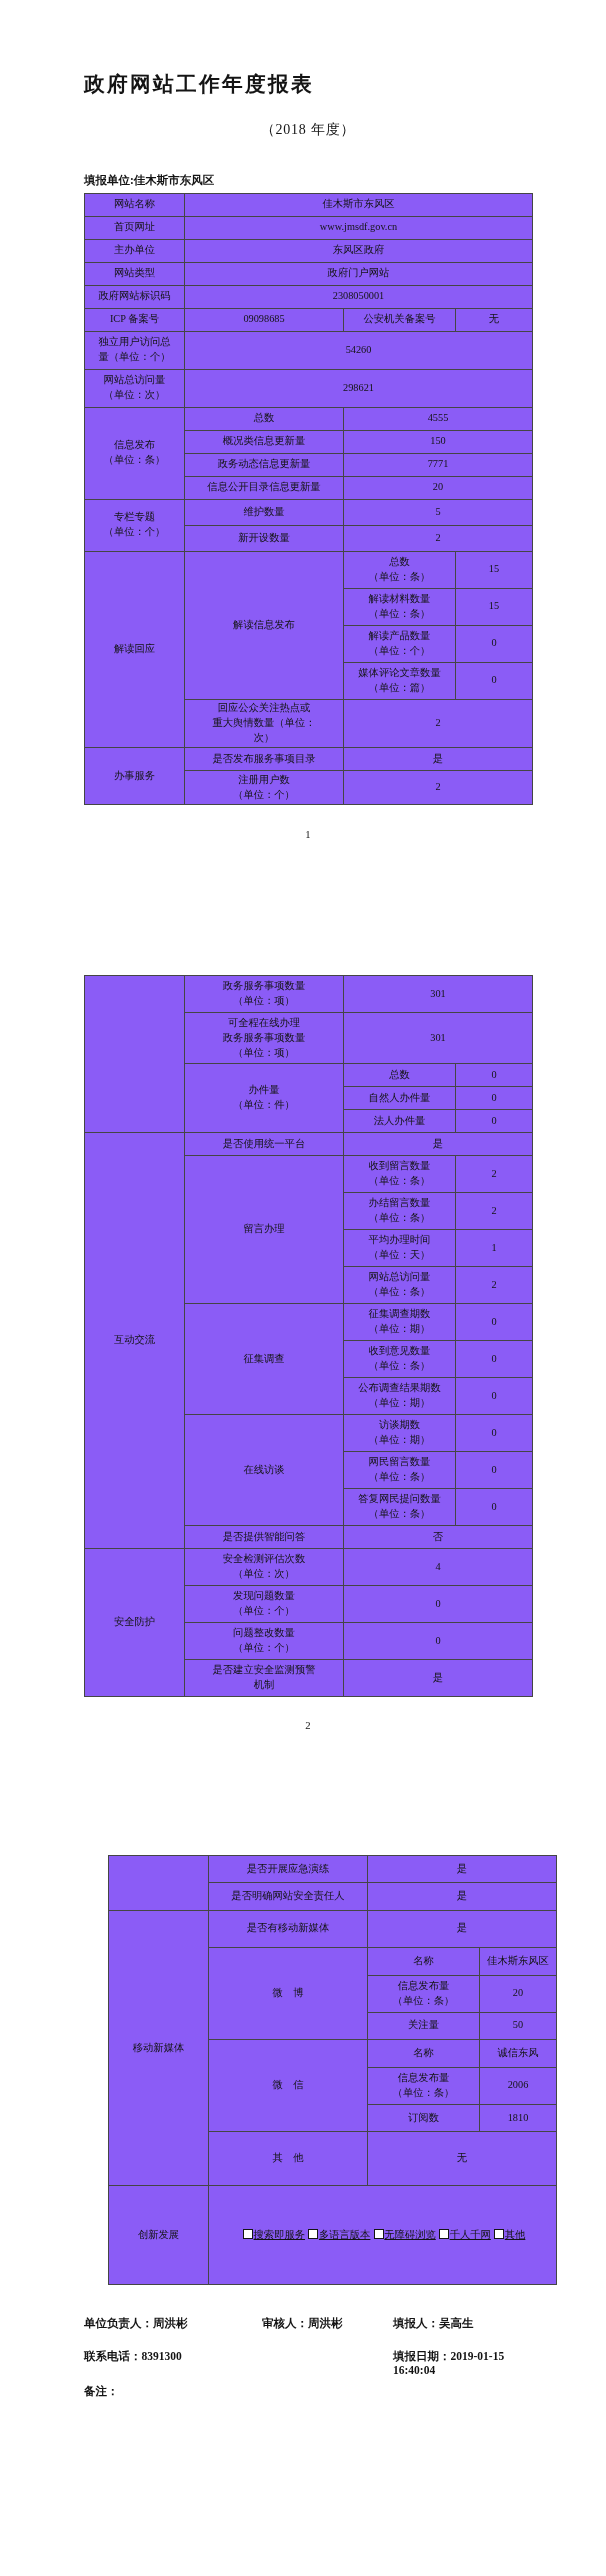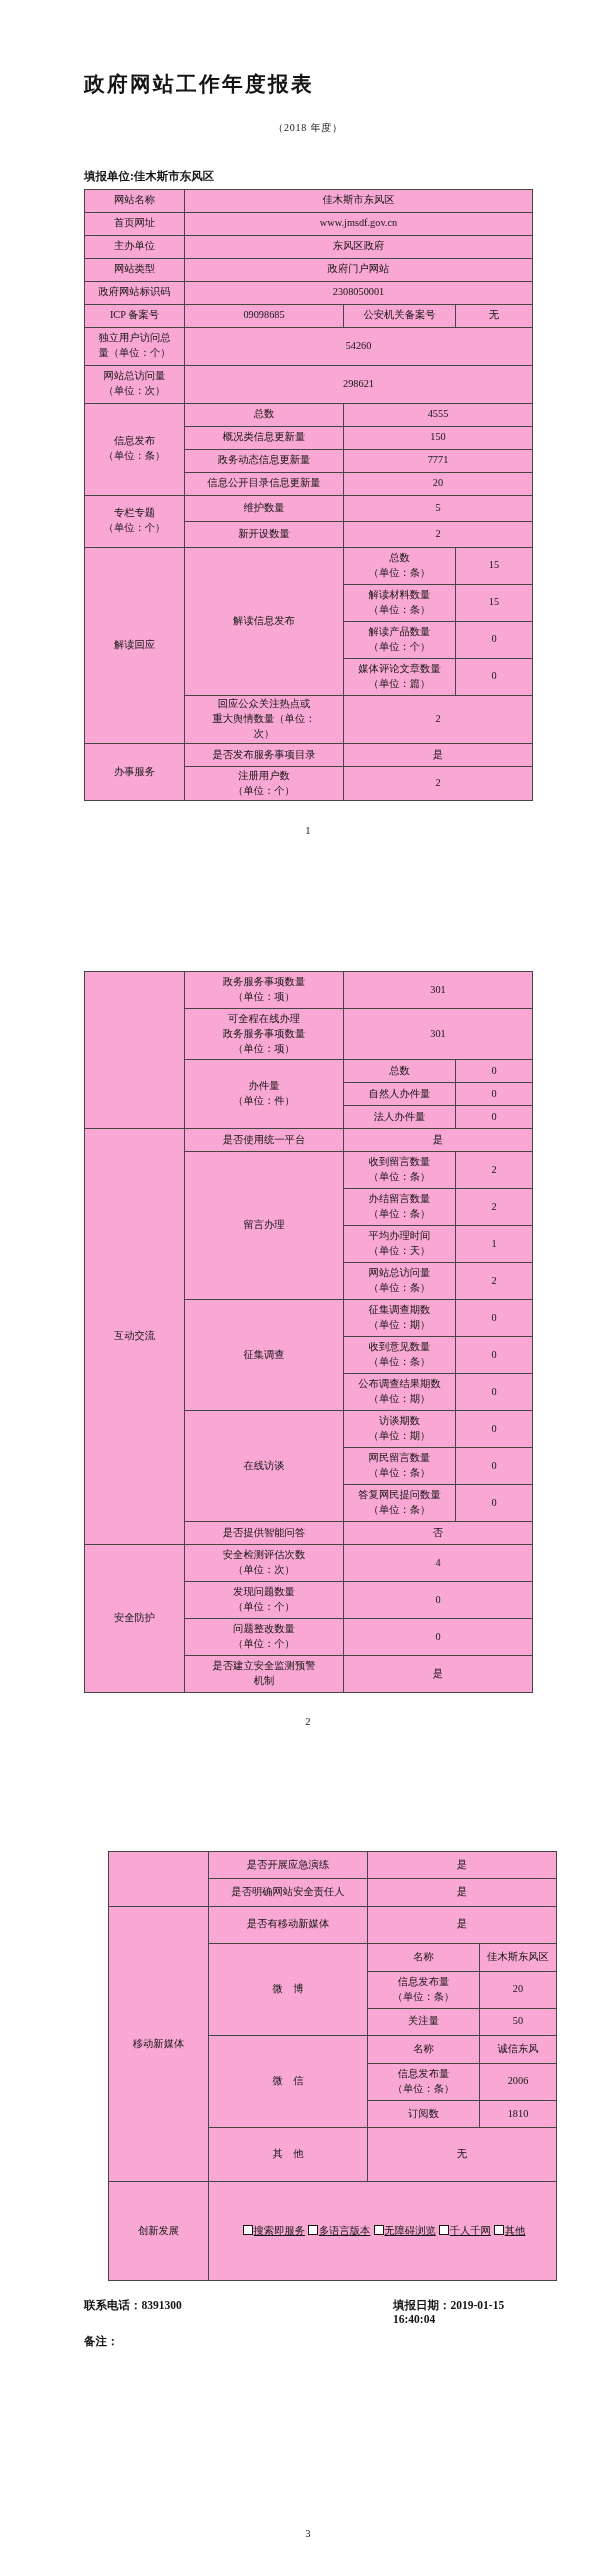--- a/index.html
+++ b/index.html
@@ -9,26 +9,26 @@
     font-family:"Liberation Serif","DejaVu Serif",serif;
     color:#141414;
     position:relative;
     overflow:hidden;
   }
   .sheet { width:448px; margin-left:84px; }
   .doc-title {
     margin-top:70px; text-align:left;
     font-size:20.7px; font-weight:bold; letter-spacing:2.3px;
   }
-  .doc-subtitle { margin-top:23px; text-align:center; font-size:10px; letter-spacing:0.8px; }
+  .doc-subtitle { margin-top:23px; text-align:center; font-size:14px; letter-spacing:0.8px; }
   .reporting-unit { margin-top:34px; font-size:11.5px; font-weight:bold; }
   table {
     border-collapse:collapse; table-layout:fixed;
     width:448px; border:1.5px solid #454545; margin-top:4.6px;
-    background:#f9a8d4;
+    background:#8b5cf6;
   }
   td {
     border:0.8px solid #454545;
     text-align:center; vertical-align:middle;
     font-size:10.3px; line-height:1.45;
     white-space:pre-line;
     padding:1.5px 2.3px;
   }
   tr.h30{height:23px}  tr.h34{height:26px}  tr.h36{height:27.6px}  tr.h44{height:34px}  tr.h48{height:37px}
   tr.h50{height:38px}  tr.h62{height:47px}  tr.h66{height:51px}
@@ -363,20 +363,25 @@
 
     <tr class="h130">
       <td>创新发展</td>
       <td colspan="3" class="cb-line">
         <span class="cb-opt"><span class="cb"></span><span>搜索即服务</span></span><span class="cb-opt"><span class="cb"></span><span>多语言版本</span></span><span class="cb-opt"><span class="cb"></span><span>无障碍浏览</span></span><span class="cb-opt"><span class="cb"></span><span>千人千网</span></span><span class="cb-opt"><span class="cb"></span><span>其他</span></span>
       </td>
     </tr>
   </tbody>
     </table>
 
+  <div class="footer-line">
+    <span class="f-a">单位负责人：周洪彬</span>
+    <span class="f-b">审核人：周洪彬</span>
+    <span class="f-c">填报人：吴高生</span>
+  </div>
   <div class="footer-line footer-line2">
     <span class="f-a">联系电话：8391300</span>
     <span class="f-c">填报日期：2019-01-15 16:40:04</span>
   </div>
   <div class="footer-line footer-line3">
     <span class="f-a">备注：</span>
   </div>
 
   <div class="page-num pn3">3</div>
 

